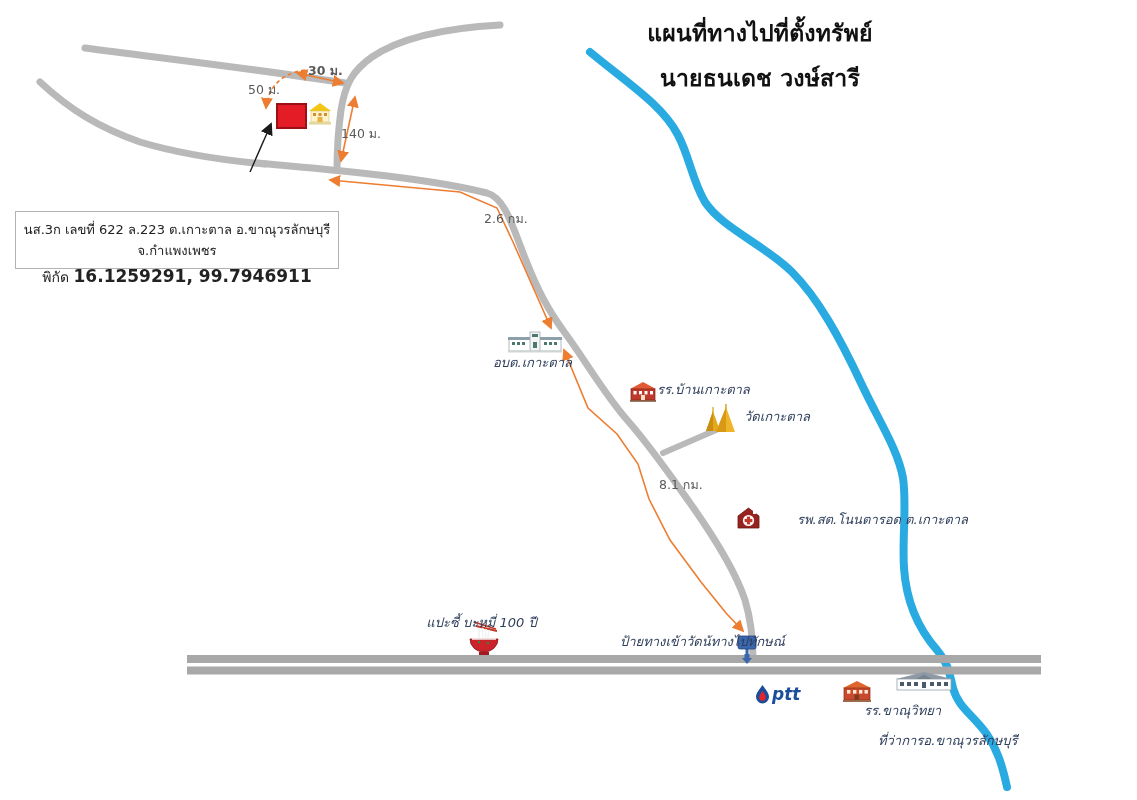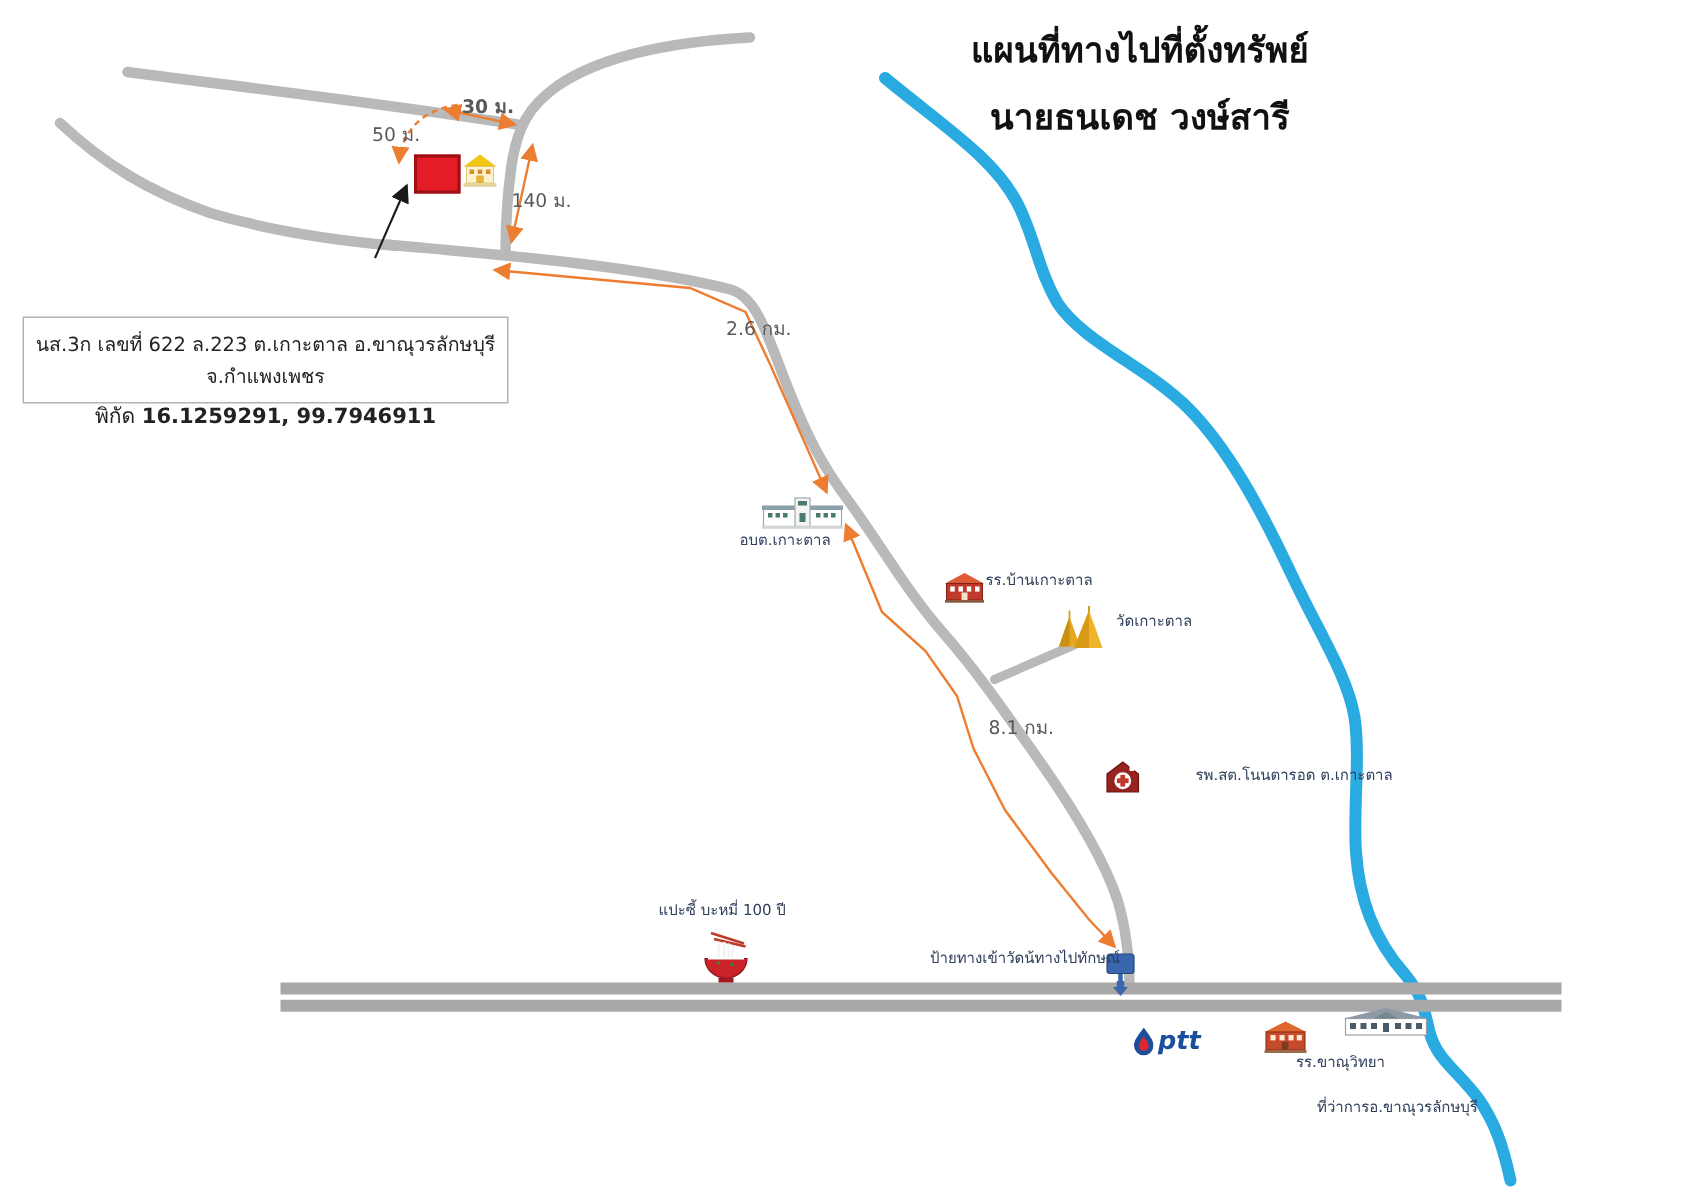--- a/index.html
+++ b/index.html
@@ -2,27 +2,27 @@
 <html><head>
 <meta charset="utf-8">
 <style>
   html,body{margin:0;padding:0;background:#fff;}
   #map{position:relative;width:1137px;height:800px;background:#fff;overflow:hidden;
        font-family:"DejaVu Sans","Liberation Sans",sans-serif;}
   #layer{position:absolute;left:0;top:0;}
   .abs{position:absolute;}
   .title-line{position:absolute;text-align:center;font-weight:bold;color:#111;
               font-size:23px;letter-spacing:.2px;}
-  .lm{position:absolute;font-size:10px;color:#2f3f5c;white-space:nowrap;}
+  .lm{position:absolute;font-size:13px;color:#2f3f5c;white-space:nowrap;font-style:italic;}
   .dist{position:absolute;font-size:12.5px;color:#595959;white-space:nowrap;}
   .prop-box{position:absolute;left:15px;top:176px;width:322px;height:56px;
             background:#fff;border:1px solid #b3b3b3;text-align:center;margin-top:35px;}
   .prop-box .l1{font-size:13px;color:#222;margin-top:7px;}
   .prop-box .l2{font-size:14px;color:#222;margin-top:5px;}
-  .prop-box .l2 b{font-size:14px;}
+  .prop-box .l2 b{font-size:17px;}
   .marker{position:absolute;left:276px;top:103px;width:27px;height:22px;
           background:#e31c25;border:2px solid #9d0f14;}
   .ptt{position:absolute;left:756px;top:684px;display:flex;align-items:center;gap:3px;justify-content:space-between;}
   .ptt .word{font-size:17px;font-weight:bold;font-style:italic;color:#1b4f9c;}
   svg{display:block;}
 </style>
 </head>
 <body>
 
 <div id="map">
@@ -158,21 +158,21 @@
       <line x1="8" y1="2" x2="30" y2="9" stroke="#c0392b" stroke-width="1.8"></line>
       <line x1="10" y1="6" x2="31" y2="11" stroke="#c0392b" stroke-width="1.8"></line>
       <path d="M14,8 C12,14 13,18 14,21 M17,8 C16,14 17,18 17,21 M20,9 C19,14 20,18 20,21 M23,10 C22,14 22,18 22,21" stroke="#f2f2f2" stroke-width="1.6" fill="none"></path>
       <path d="M4,19 a14,13 0 0 0 28,0 z" fill="#cc2229" stroke="#871418" stroke-width="0.8"></path>
       <path d="M6,19 h24" stroke="#ffffff" stroke-width="1.4"></path>
       <circle cx="13" cy="22" r="1.2" fill="#2e8b3a"></circle>
       <circle cx="22" cy="23" r="1.2" fill="#2e8b3a"></circle>
       <rect x="13" y="32" width="10" height="3" fill="#a01a20"></rect>
     </svg>
   </div>
-  <div class="lm" style="left:424px;top:599px;width:115px;text-align:center;">แปะซี้ บะหมี่ 100 ปี</div>
+  <div class="lm" style="left:424px;top:612px;width:115px;text-align:center;">แปะซี้ บะหมี่ 100 ปี</div>
 
   <div class="abs" style="left:736px;top:635px;">
     <svg width="22" height="30" viewBox="0 0 22 30">
       <rect x="9.5" y="13" width="3" height="6" fill="#3a66ae"></rect>
       <rect x="2" y="1" width="18" height="13" rx="2" fill="#3a66ae" stroke="#27467a" stroke-width="0.8"></rect>
       <rect x="8.5" y="19" width="5" height="4" fill="#3a66ae"></rect>
       <polygon points="6,23 16,23 11,29" fill="#3a66ae"></polygon>
     </svg>
   </div>
   <div class="lm" style="left:620px;top:631px;">ป้ายทางเข้าวัดน้ทางไปทักษณ์</div>

